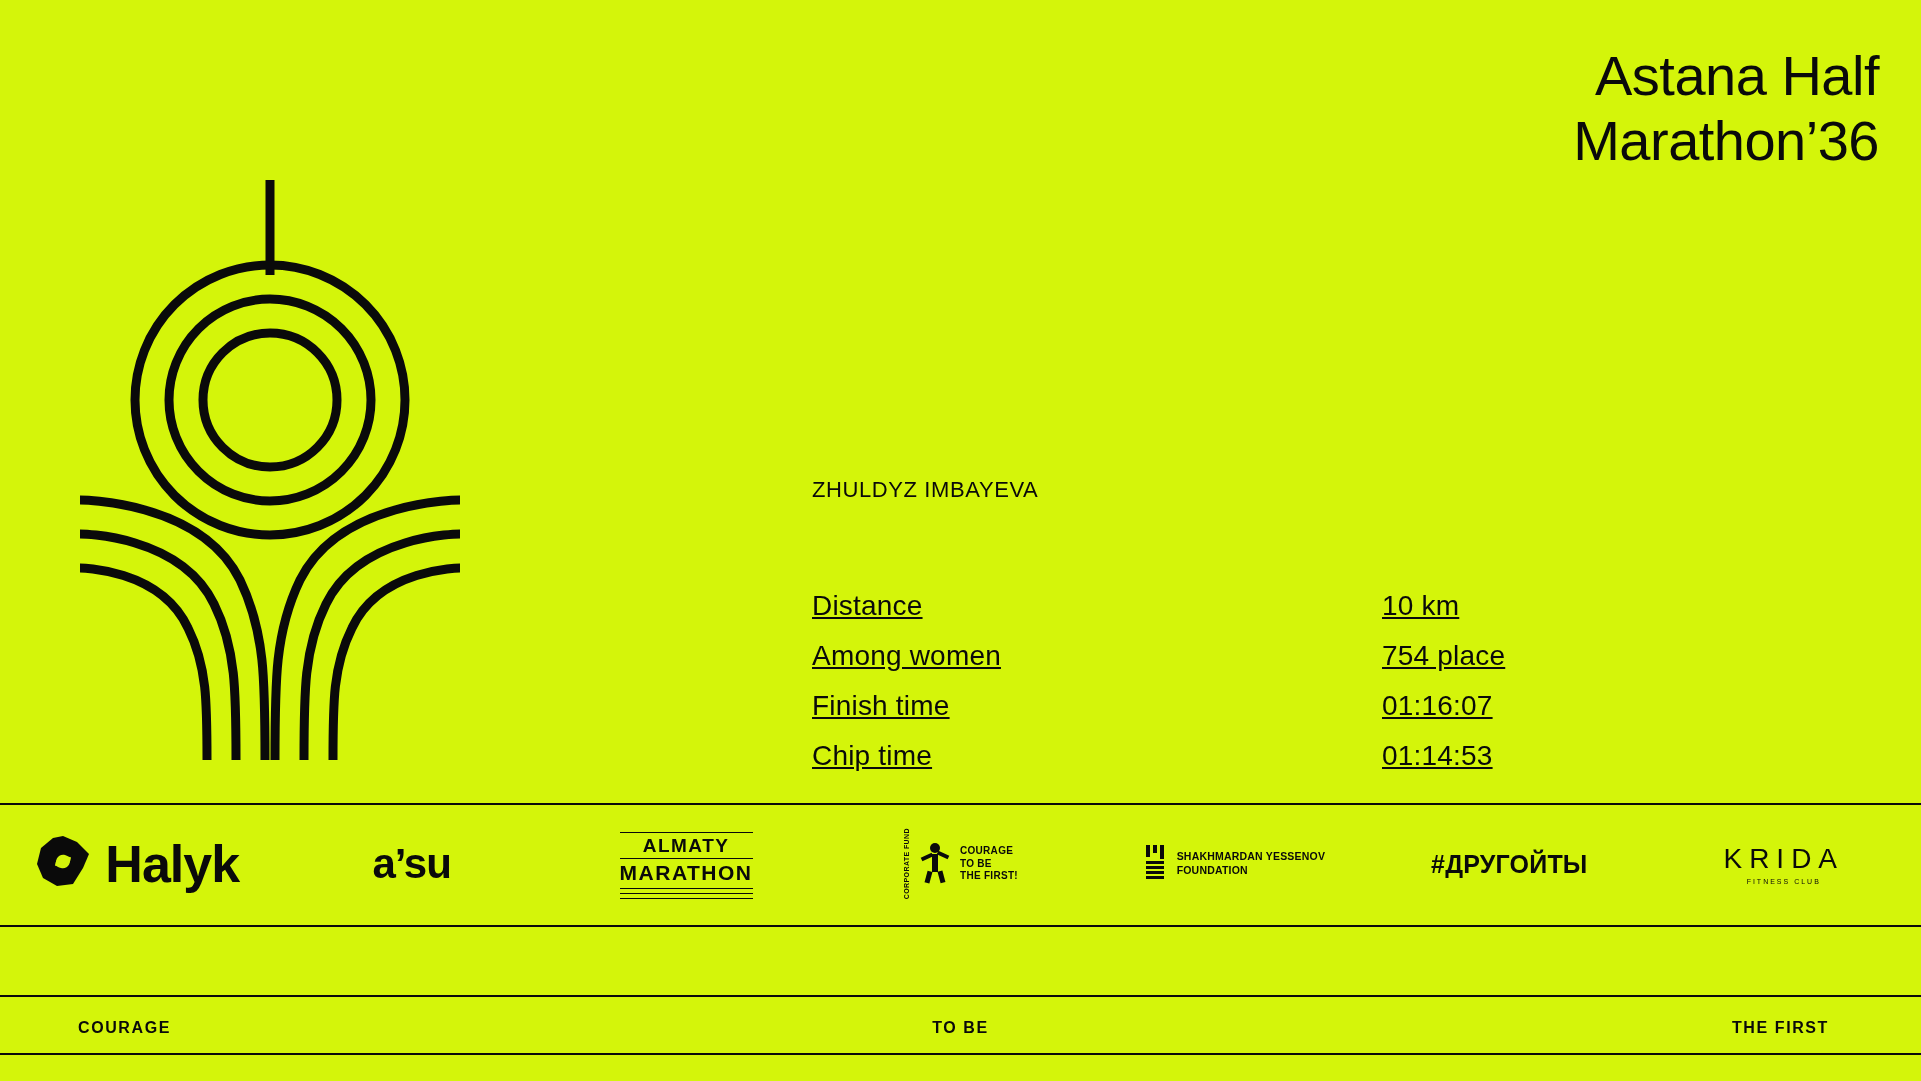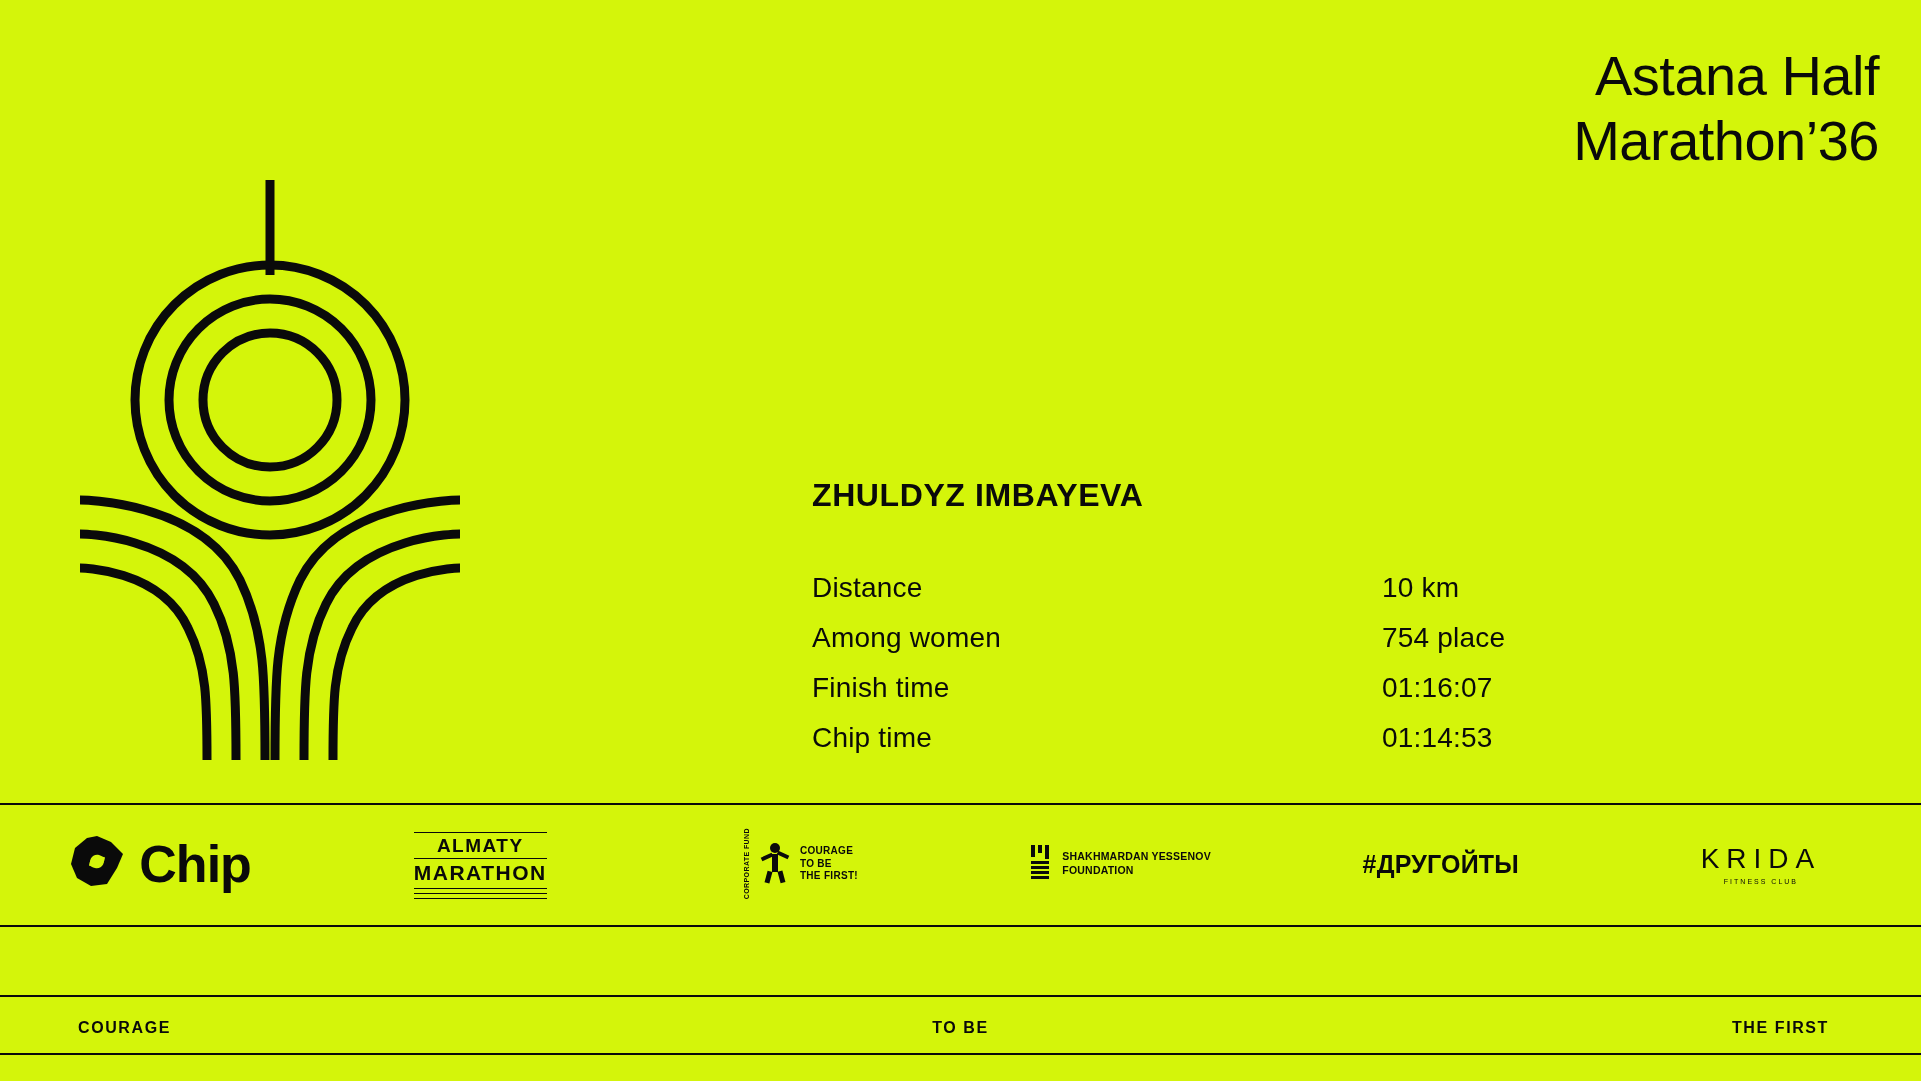--- a/index.html
+++ b/index.html
@@ -41,36 +41,37 @@
     line-height: 1;
     font-weight: 400;
     letter-spacing: 1px;
   }
 
   
   .participant-name {
     position: absolute;
     left: 812px;
     top: 477px;
-    font-size: 32px;
-    font-weight: 700;
+    font-size: 22px;
+    font-weight: 400;
     letter-spacing: 0.6px;
   }
 
   
   .results {
     position: absolute;
     left: 812px;
     top: 572px;
     width: 1060px;
   }
   .result-row {
     display: flex;
-    align-items: flex-start;
+    align-items: flex-end;
     height: 50px;
+    text-decoration: underline;
   }
   .result-label {
     width: 570px;
     font-size: 28px;
     font-weight: 400;
     letter-spacing: 0.2px;
   }
   .result-value {
     font-size: 28px;
     font-weight: 400;
@@ -278,24 +279,27 @@
 
     <div class="sponsor">
       <div class="halyk">
         <span>
           <svg width="56" height="56" viewBox="0 0 56 56" xmlns="http://www.w3.org/2000/svg">
             <path d="M28 2 L42 8 L54 20 L48 34 L38 50 L22 52 L8 44 L2 30 L6 14 L18 4 Z" fill="#0a0a0a"></path>
             <path d="M20 33 C20 23 28 20 33 24 C38 28 32 36 26 34 C22 33 20 30 20 33 Z" fill="#d4f50a"></path>
             <path d="M36 22 C36 32 28 35 23 31 C18 27 24 19 30 21 C34 22 36 25 36 22 Z" fill="#d4f50a"></path>
           </svg>
         </span>
-        <span class="halyk-word">Chip</span>
-      </div>
-    </div>
-
+        <span class="halyk-word">Halyk</span>
+      </div>
+    </div>
+
+    <div class="sponsor">
+      <span class="asu-word">a’su</span>
+    </div>
 
     <div class="sponsor">
       <div class="almaty-block">
         <div class="hr-thin"></div>
         <div class="almaty-line1">ALMATY</div>
         <div class="hr-thin"></div>
         <div class="almaty-line2">MARATHON</div>
         <div class="hr-stack">
             <div></div>
             <div></div>

